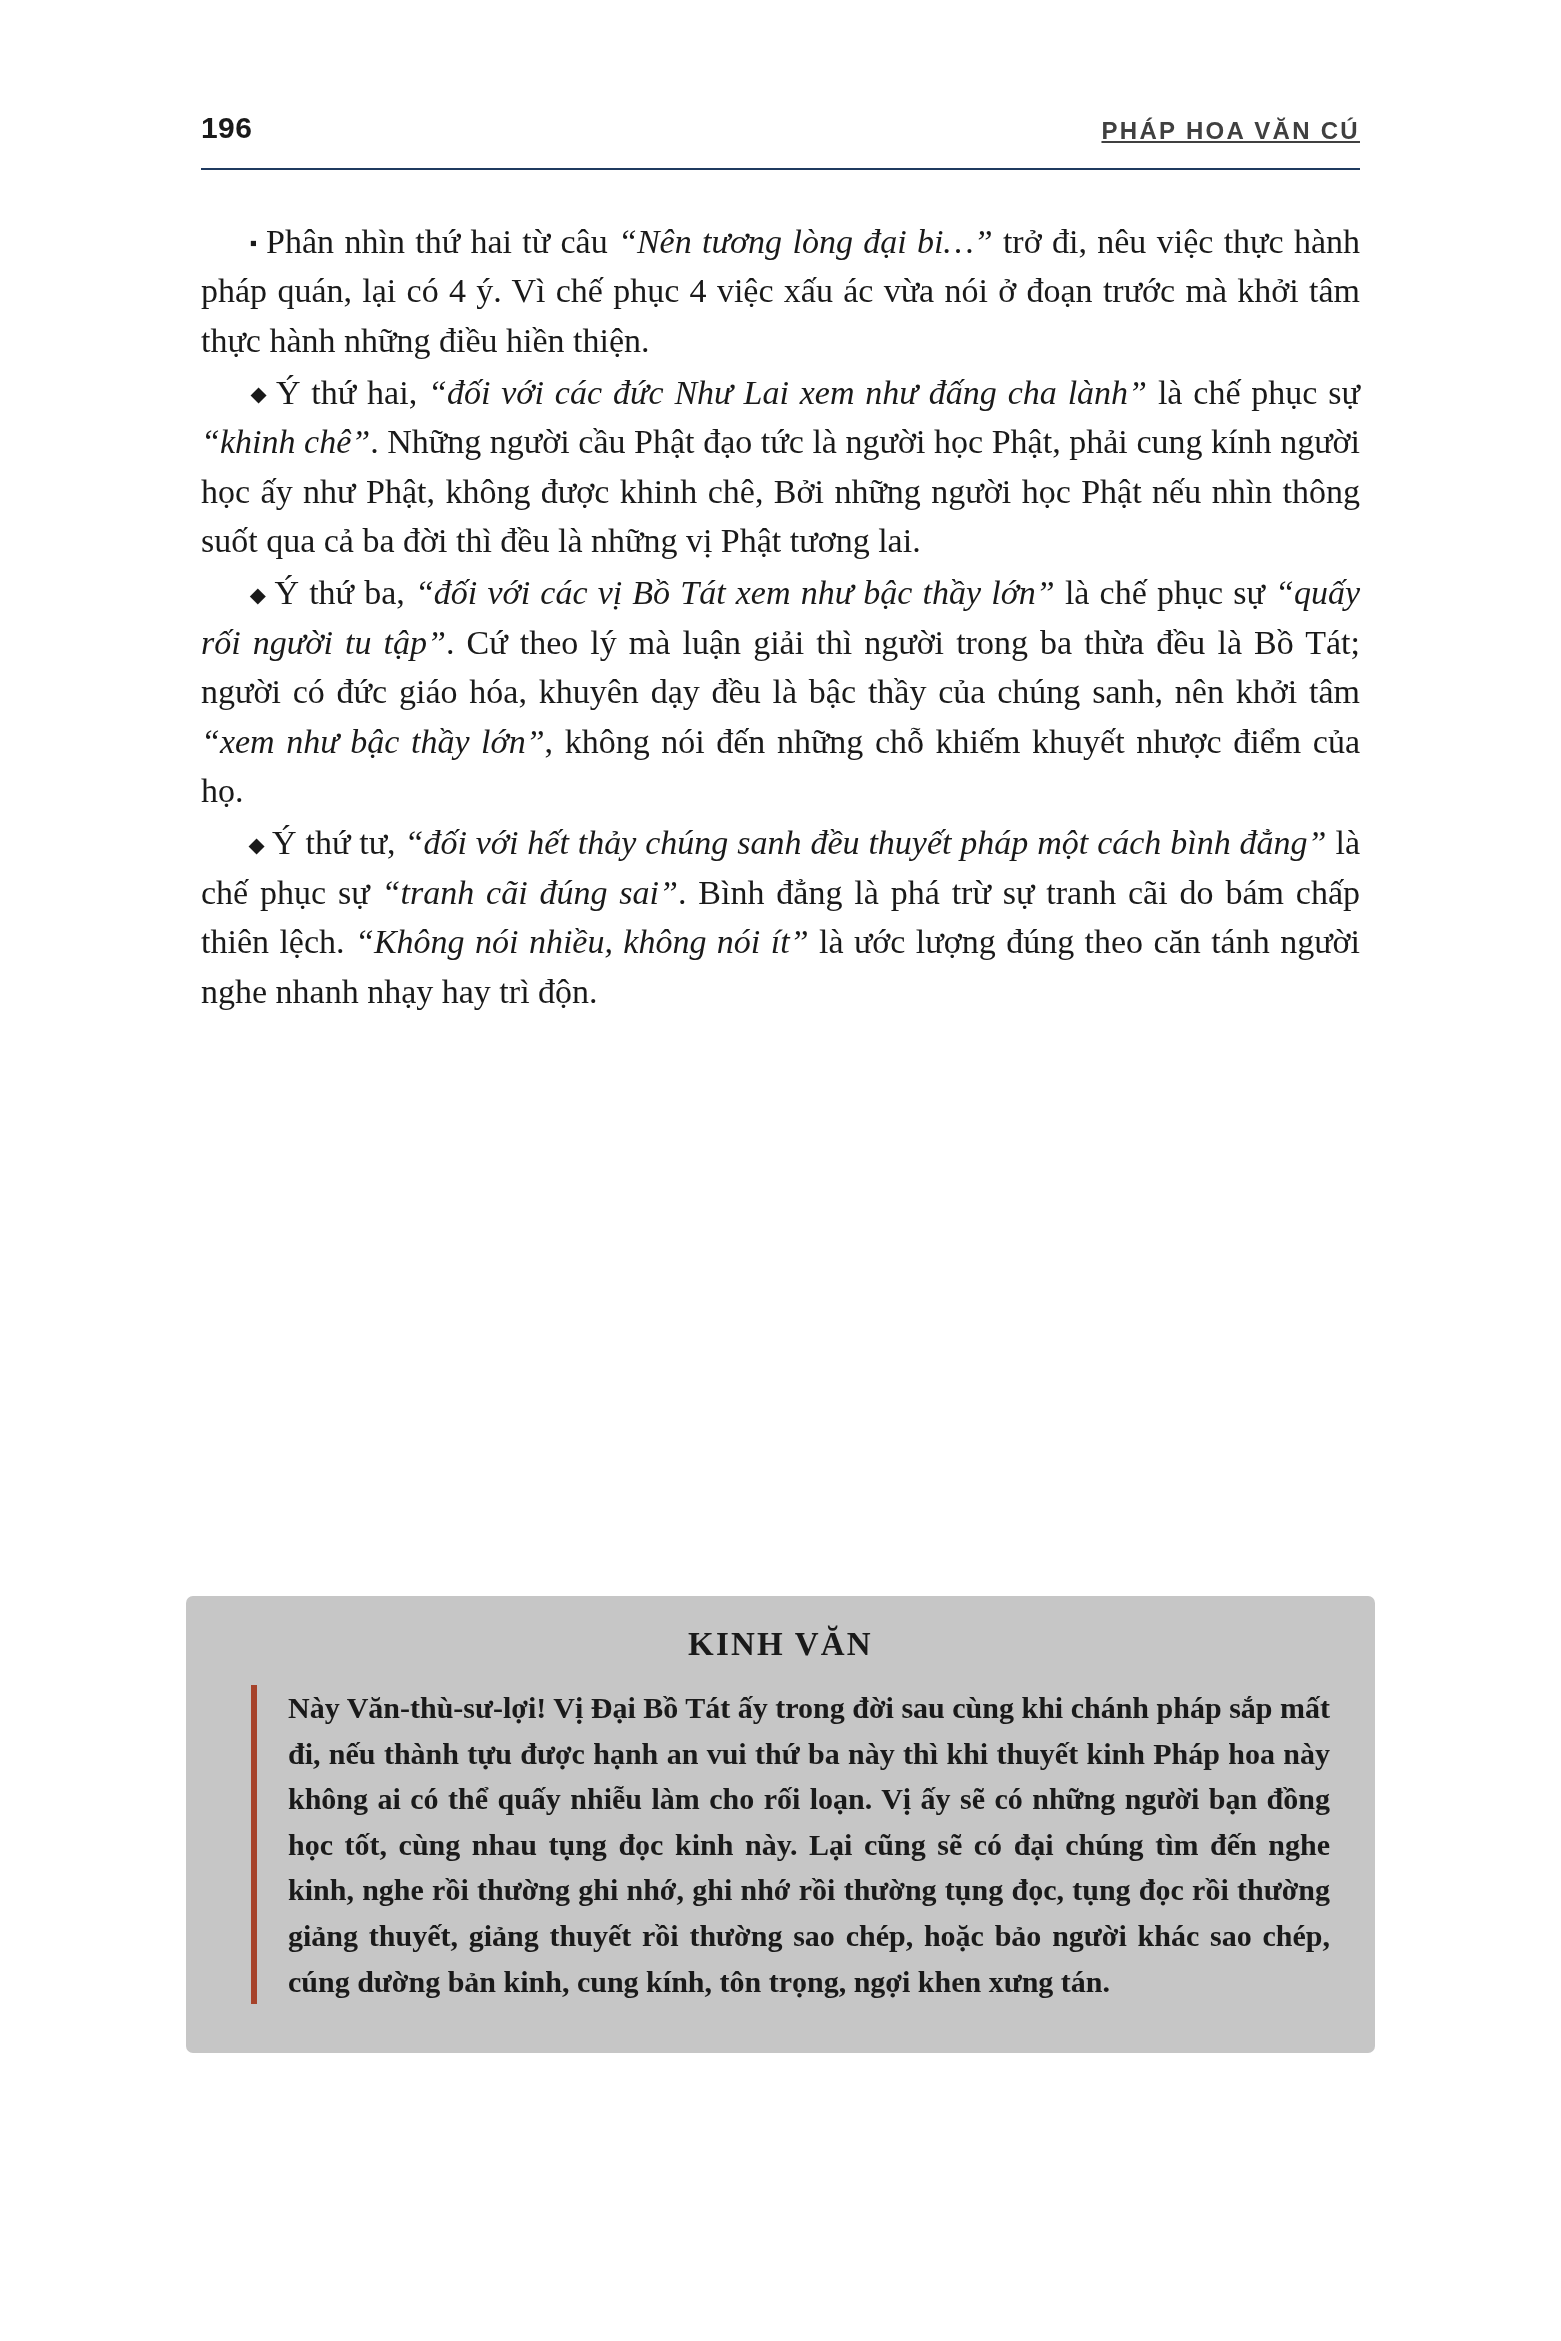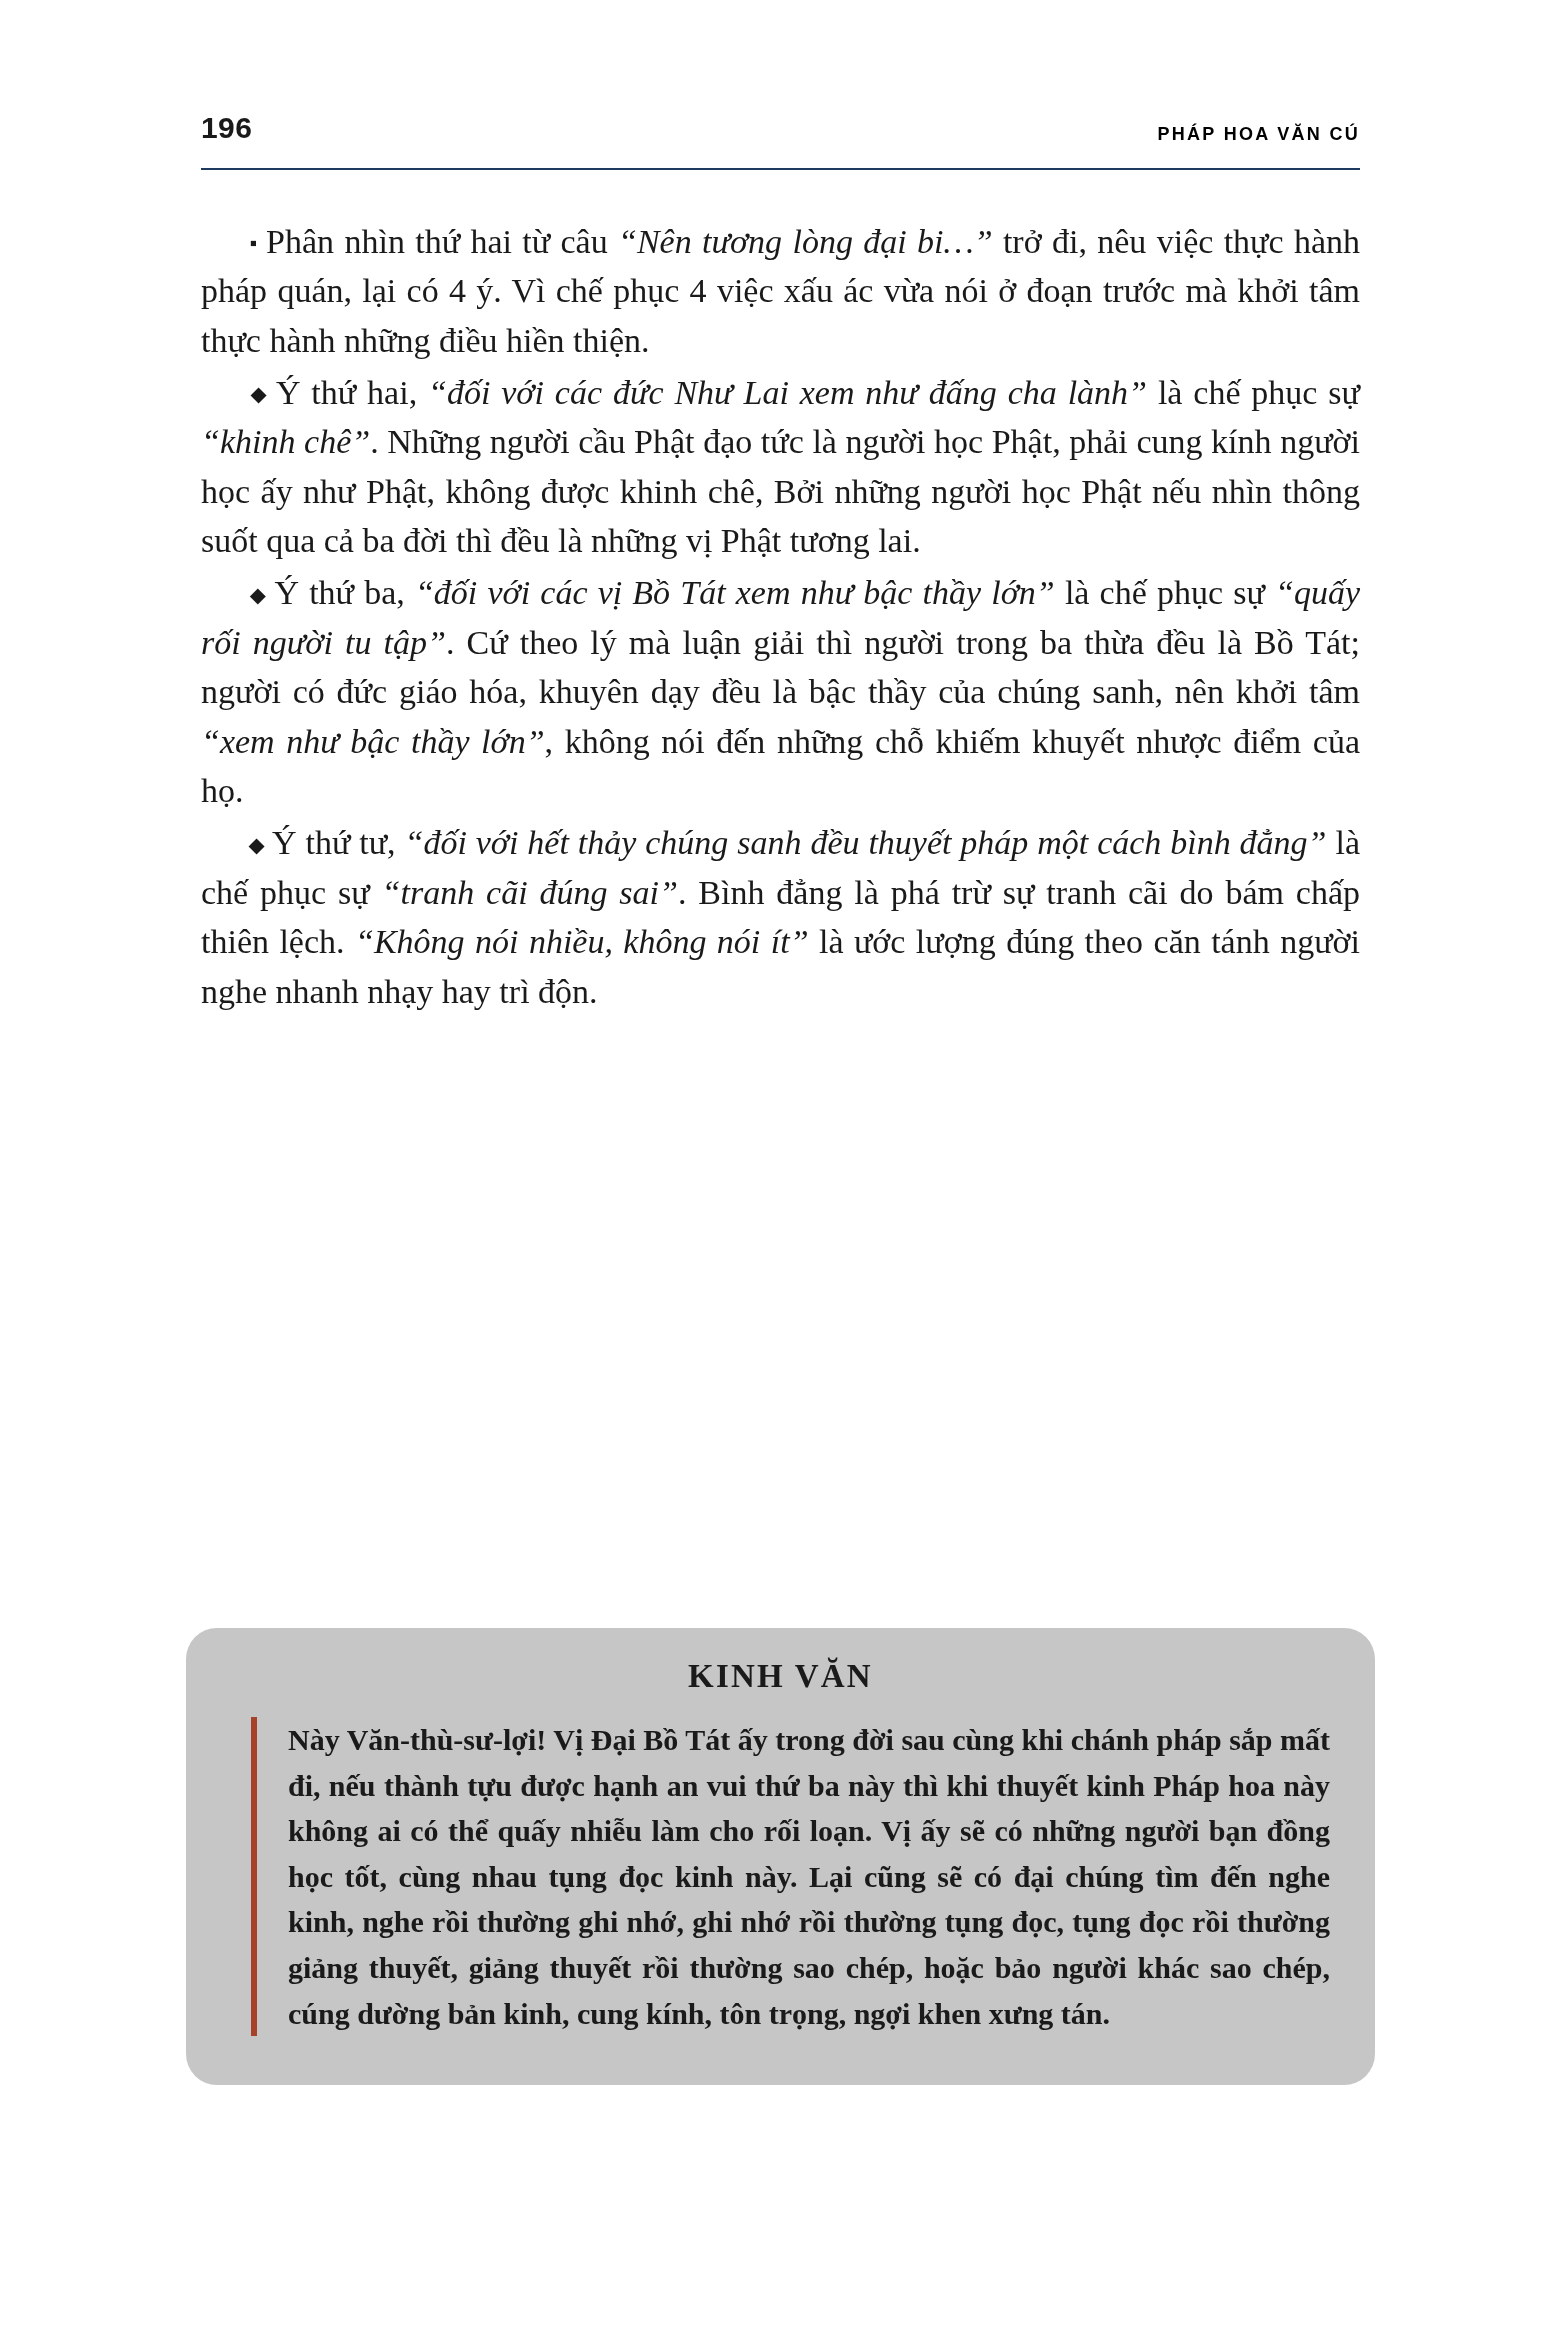--- a/index.html
+++ b/index.html
@@ -38,24 +38,25 @@
   .folio {
     font-family: "Liberation Sans", sans-serif;
     font-weight: bold;
     font-size: 30px;
     letter-spacing: 0.4px;
     color: #1a1a1a;
   }
   .book-title {
     font-family: "Liberation Sans", sans-serif;
     font-weight: bold;
-    font-size: 18px;
+    font-size: 24px;
     letter-spacing: 2.3px;
-    color: #000000;
+    color: #404040;
     text-transform: uppercase;
+    text-decoration: underline;
   }
 
   
   .content {
     position: absolute;
     left: 201px;
     right: 201px;
     top: 217px;
     font-size: 34px;
     line-height: 1.455;
@@ -87,24 +88,23 @@
     font-style: italic;
   }
 
   
   .sutra-box {
     position: absolute;
     left: 186px;
     right: 186px;
     top: 1596px;
     background: #c6c6c6;
-    border-radius: 31px;
+    border-radius: 7px;
     padding: 29.5px 45px 49px 45px;
     box-sizing: border-box;
-    margin-top: 32px;
   }
   .sutra-heading {
     text-align: center;
     font-family: "Liberation Serif", serif;
     font-weight: bold;
     font-size: 33px;
     letter-spacing: 2.2px;
     color: #1a1a1a;
     margin-bottom: 22.6px;
   }

